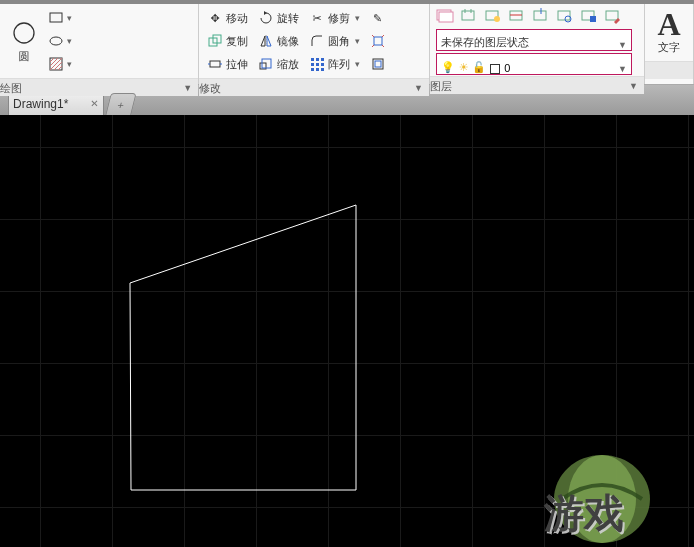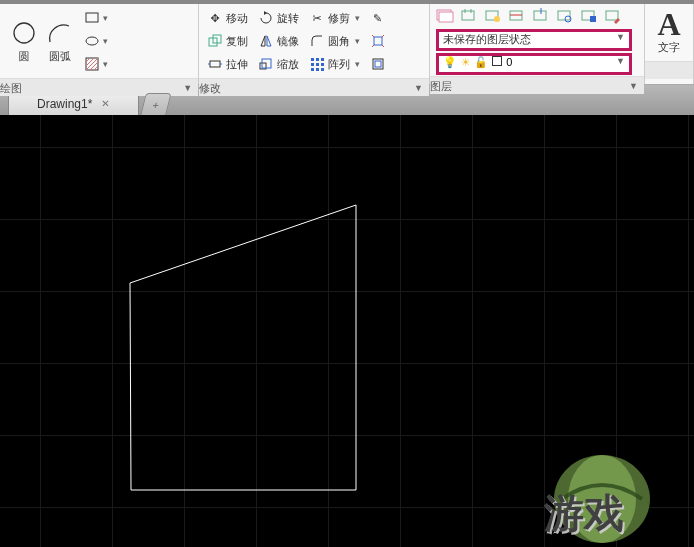--- a/index.html
+++ b/index.html
@@ -48,44 +48,44 @@
 }
 .small-tool .sico { width: 16px; height: 16px; display:flex; align-items:center; justify-content:center; }
 .panel-title {
   height: 18px; line-height: 18px;
   background: #e8e8e8; border-top: 1px solid #ddd;
   text-align: left; font-size: 11px; color: #555;
   position: relative;
 }
 .panel-title .arrow { position: absolute; right: 6px; font-size: 9px; color: #666; }
 .layer-row {
-  display: flex; align-items: flex-start; gap: 4px;
-  height: 22px; border: 3px solid #be185d;
+  display: flex; align-items: flex-end; gap: 4px;
+  height: 22px; border: 1px solid #be185d;
   background: #fff; padding: 0 4px; width: 196px;
   font-size: 11px;
 }
 .layer-top-icons {
   display: flex; gap: 2px; padding: 2px 4px;
 }
 .layer-top-icons .lic {
   width: 22px; height: 20px; display:flex; align-items:center; justify-content:center;
   cursor: pointer;
 }
 .tabbar {
   height: 30px;
   background: linear-gradient(#b8b8b8, #9a9a9a);
   display: flex; align-items: flex-end;
   padding: 0 0 0 8px;
 }
 .tab {
-  height: 24px; padding: 0 28px;
+  height: 24px; padding: 0 4px;
   background: linear-gradient(#f0f0f0,#d8d8d8);
   border: 1px solid #888; border-bottom: none;
   border-radius: 4px 4px 0 0;
-  display: flex; align-items: center; gap: 3px;
+  display: flex; align-items: center; gap: 16px;
   font-size: 12px; color: #333;
 }
 .tab .close { color: #777; font-size: 10px; cursor: pointer; margin-left: 6px; }
 .newtab {
   width: 26px; height: 22px; margin-left: 4px;
   background: linear-gradient(#d0d0d0,#b8b8b8);
   border: 1px solid #888; border-radius: 4px 4px 0 0;
   border-bottom: none;
   display:flex; align-items:center; justify-content:center;
   color:#666; cursor:pointer;
@@ -123,28 +123,20 @@
 
   <div class="panel draw-tools">
     <div class="panel-body">
       <div class="big-tool">
         <span class="ico">
             <svg width="26" height="26">
               <circle cx="13" cy="13" r="10" fill="none" stroke="#333" stroke-width="1.3"></circle>
             </svg>
           </span>
         <span class="lbl">圆</span>
-      </div>
-      <div class="big-tool">
-        <span class="ico">
-            <svg width="26" height="26">
-              <path d="M3 22 A14 14 0 0 1 22 6" fill="none" stroke="#333" stroke-width="1.3"></path>
-            </svg>
-          </span>
-        <span class="lbl">圆弧</span>
       </div>
       <div class="small-grid" style="margin-left:4px">
         <div class="small-tool">
             <span class="sico">
               <svg width="16" height="16">
                 <rect x="2" y="3" width="12" height="9" fill="none" stroke="#333"></rect>
               </svg>
             </span>
             <span style="font-size:9px;color:#666">▾</span>
           </div>

